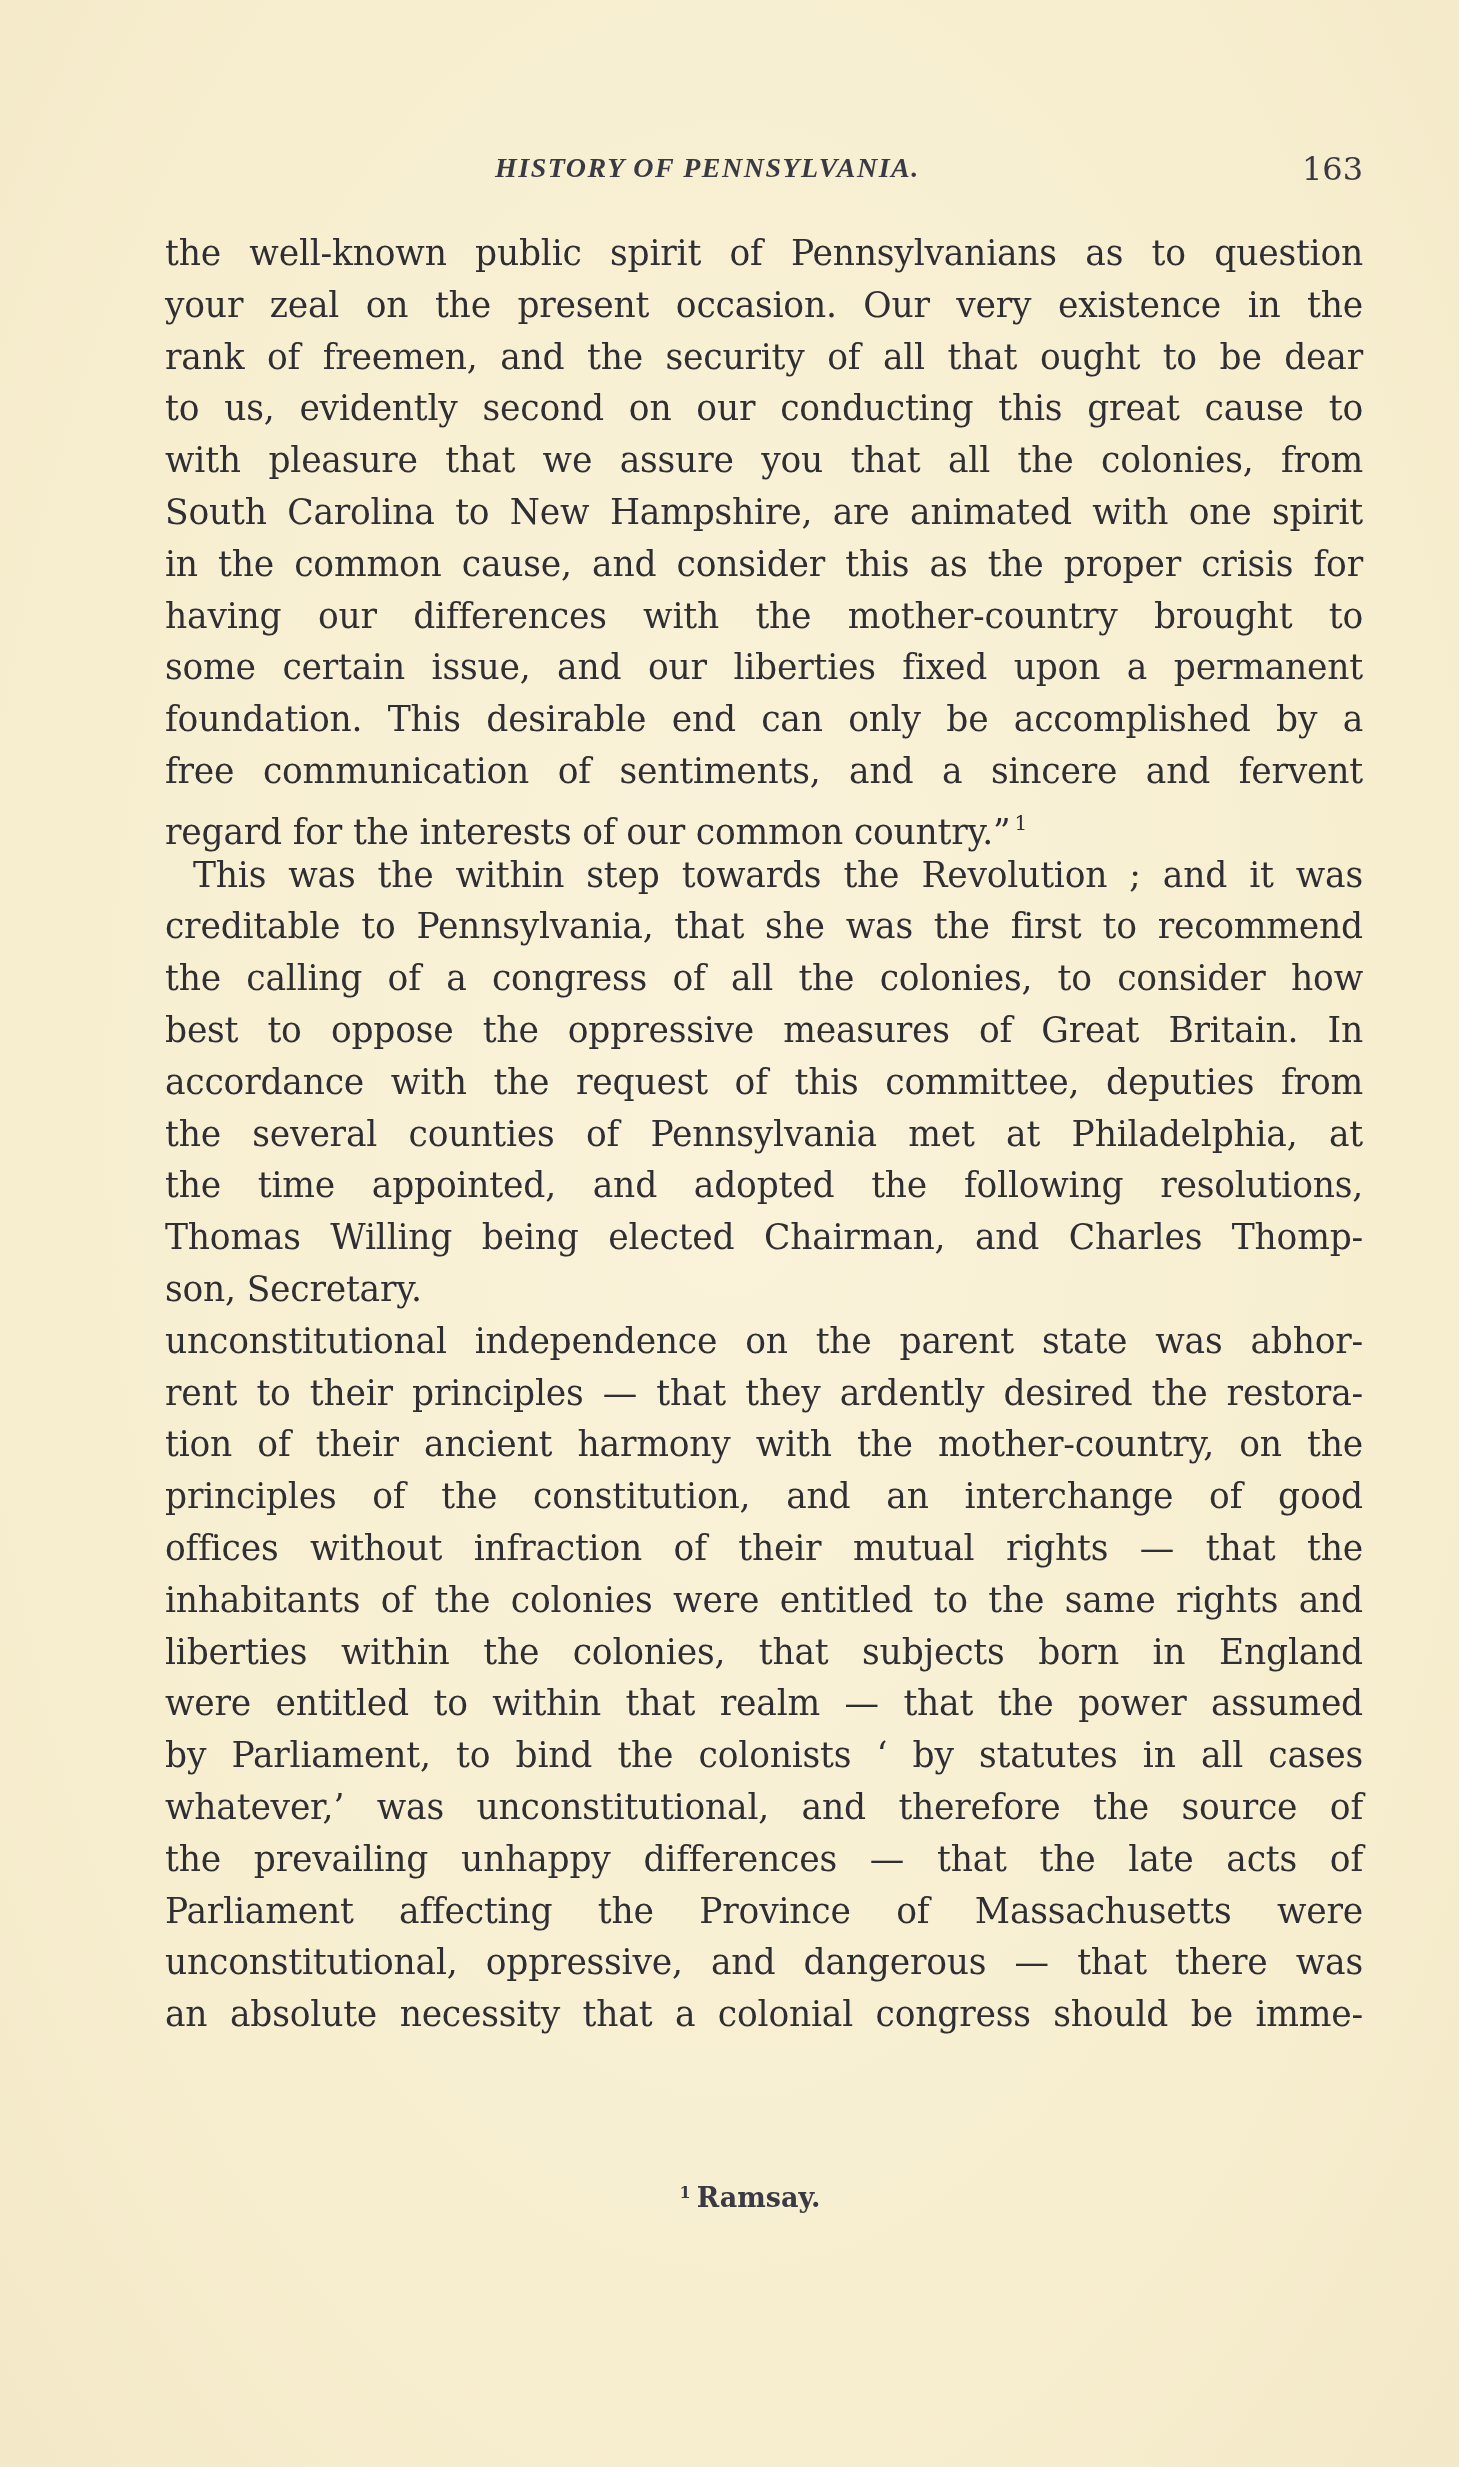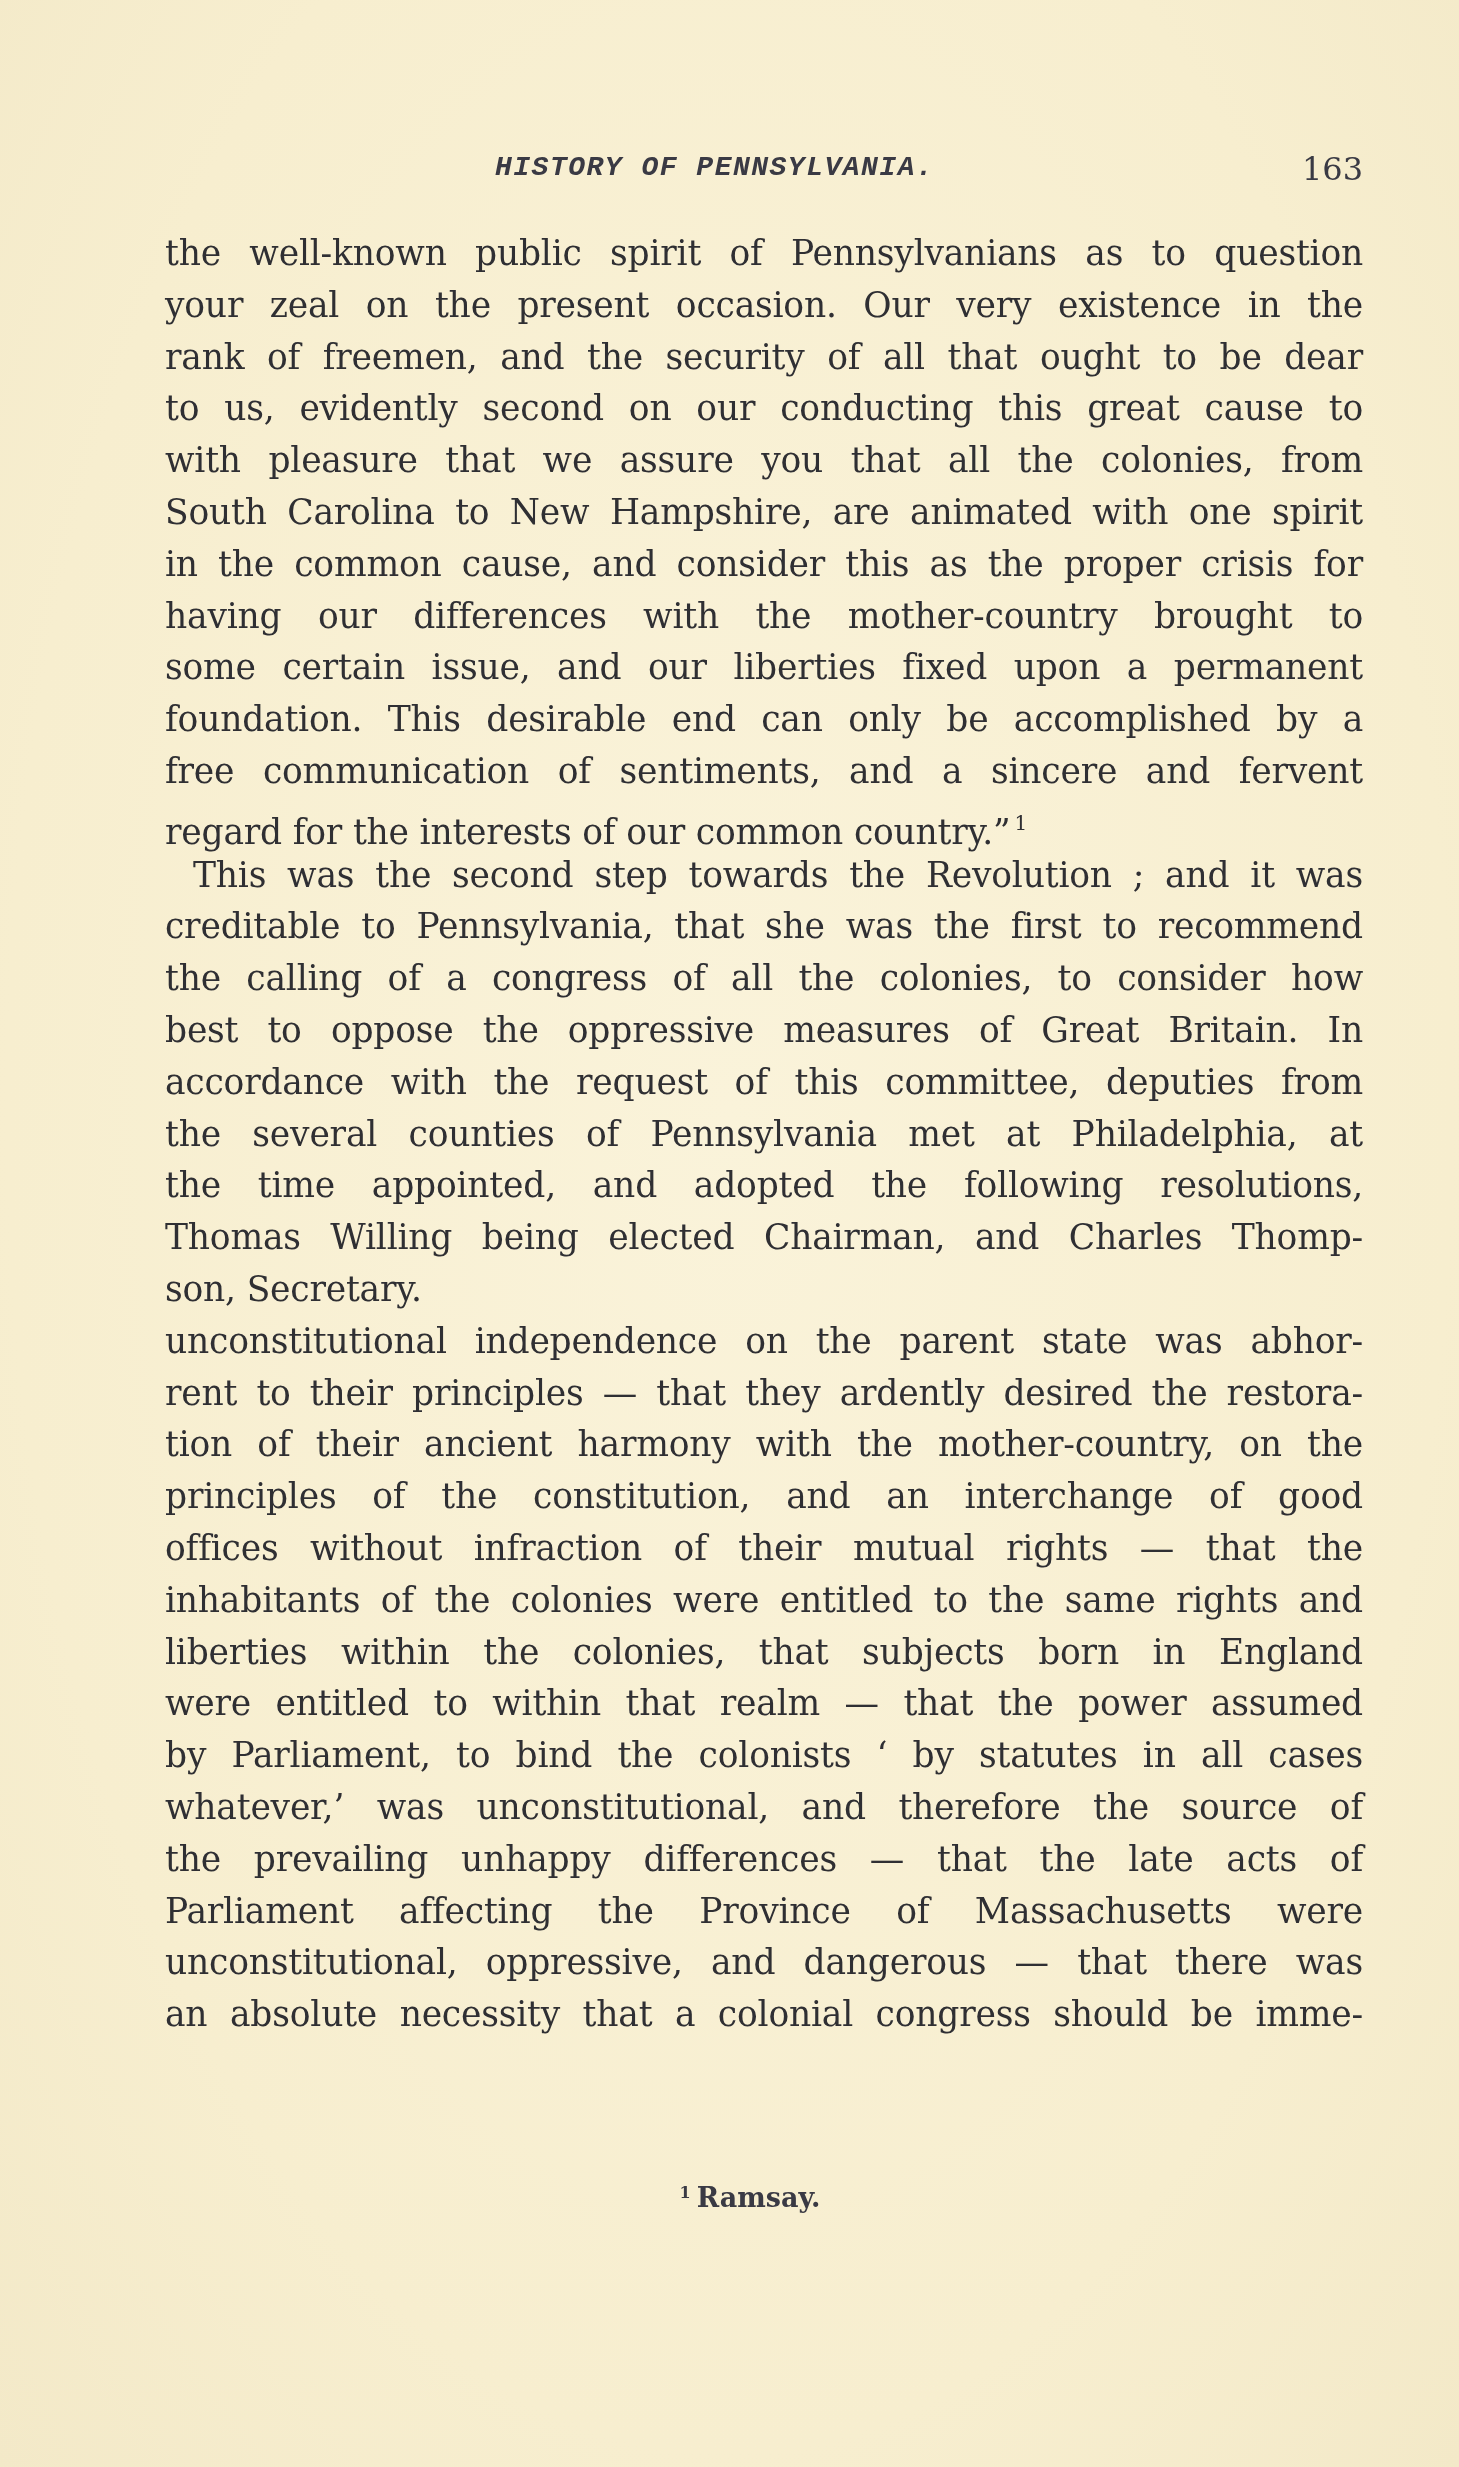--- a/index.html
+++ b/index.html
@@ -22,21 +22,21 @@
     position: absolute;
     left: 165px;
     width: 1198px;
     top: 152px;
     height: 40px;
   }
   .running-title {
     position: absolute;
     left: 330px;
     top: 0;
-    font-family: Liberation Mono, monospace;
+    font-family: Liberation Serif, serif;
     font-style: italic;
     font-weight: bold;
     font-size: 28px;
     letter-spacing: 1.5px;
     color: #3a3a44;
   }
   .page-number {
     position: absolute;
     right: 0;
     top: -2px;
@@ -92,21 +92,21 @@
     <span class="line">rank of freemen, and the security of all that ought to be dear</span>
     <span class="line">to us, evidently second on our conducting this great cause to</span>
     <span class="line">with pleasure that we assure you that all the colonies, from</span>
     <span class="line">South Carolina to New Hampshire, are animated with one spirit</span>
     <span class="line">in the common cause, and consider this as the proper crisis for</span>
     <span class="line">having our differences with the mother-country brought to</span>
     <span class="line">some certain issue, and our liberties fixed upon a permanent</span>
     <span class="line">foundation.  This desirable end can only be accomplished by a</span>
     <span class="line">free communication of sentiments, and a sincere and fervent</span>
     <span class="line last"><span>regard for the interests of our common country.”</span><span class="fn-mark">1</span></span>
-    <span class="line indent">This was the second step towards the Revolution ; and it was</span>
+    <span class="line indent">This was the within step towards the Revolution ; and it was</span>
     <span class="line">creditable to Pennsylvania, that she was the first to recommend</span>
     <span class="line">the calling of a congress of all the colonies, to consider how</span>
     <span class="line">best to oppose the oppressive measures of Great Britain.  In</span>
     <span class="line">accordance with the request of this committee, deputies from</span>
     <span class="line">the several counties of Pennsylvania met at Philadelphia, at</span>
     <span class="line">the time appointed, and adopted the following resolutions,</span>
     <span class="line">Thomas Willing being elected Chairman, and Charles Thomp-</span>
     <span class="line last">son, Secretary.</span>
     <span class="line">unconstitutional independence on the parent state was abhor-</span>
     <span class="line">rent to their principles — that they ardently desired the restora-</span>

